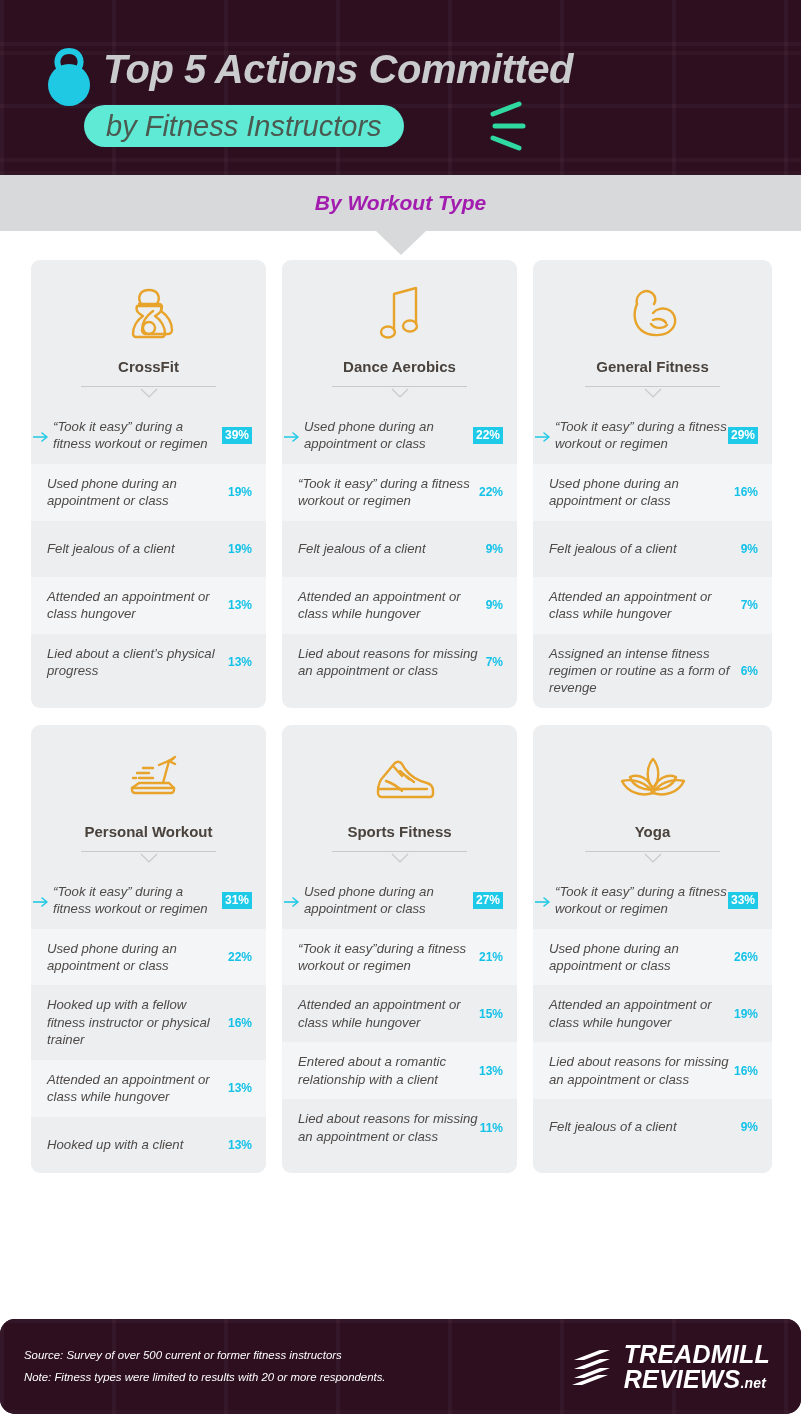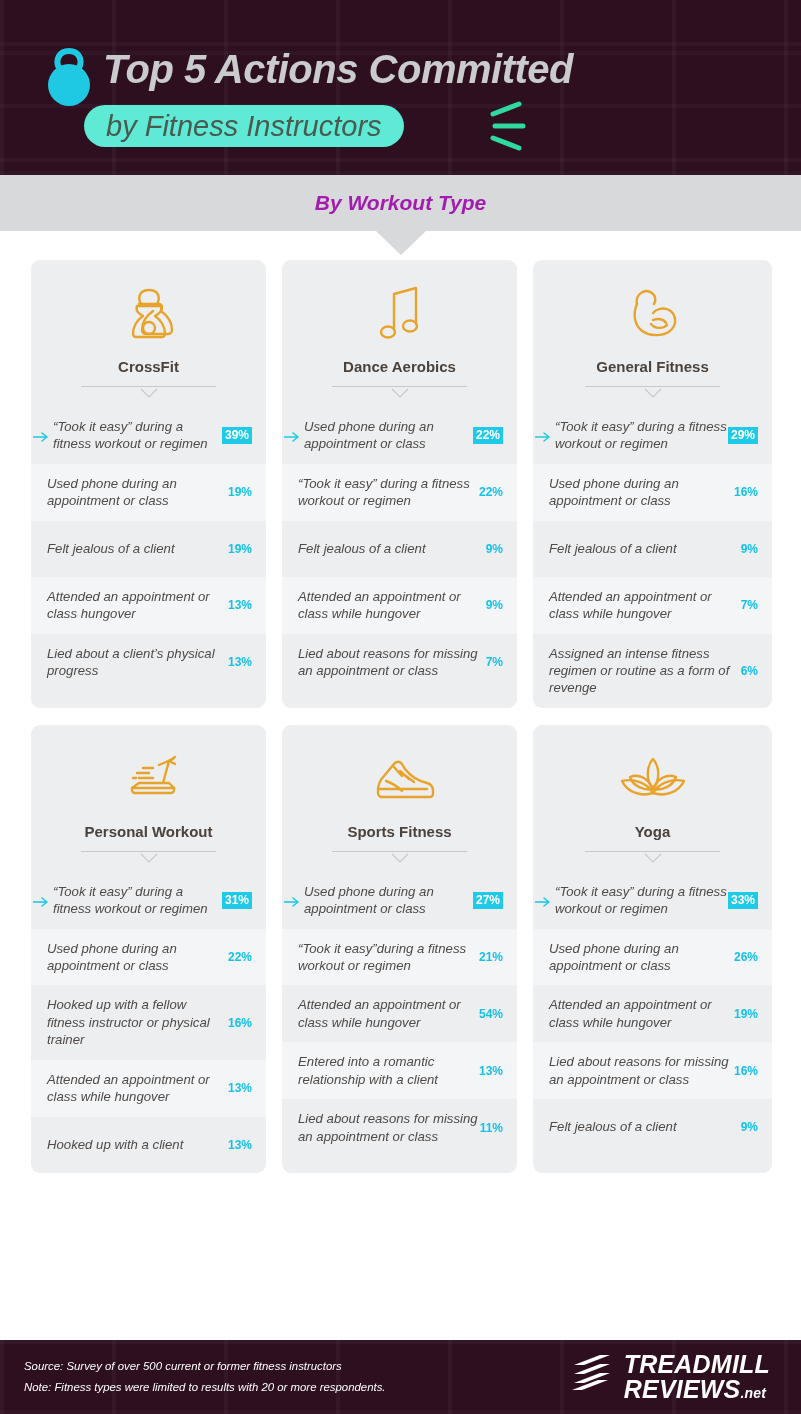--- a/index.html
+++ b/index.html
@@ -205,41 +205,42 @@
     color: #ffffff;
     padding: 1px 3px 2px 3px;
   }
 
   
   .footer {
     position: absolute;
     left: 0;
     bottom: 0;
     width: 801px;
-    height: 74px;
+    height: 95px;
     background-color: #2d0f20;
     overflow: hidden;
+    border-radius: 15px;
   }
   .footer-inner {
     position: relative;
     height: 100%;
     display: flex;
     align-items: center;
     justify-content: space-between;
     padding: 0 31px 0 24px;
   }
   .footer-text {
     color: #ffffff;
     font-size: 11.4px;
     font-style: italic;
     line-height: 1.85;
   }
   .logo {
     display: flex;
-    align-items: flex-start;
+    align-items: flex-end;
     gap: 10px;
   }
   .logo-mark { width: 44px; height: 44px; }
   .logo-text {
     color: #ffffff;
     font-weight: bold;
     font-style: italic;
     font-size: 25px;
     line-height: 0.99;
     letter-spacing: 0.2px;
@@ -494,24 +495,24 @@
               </svg></span>
             <span class="row-label">Used phone during an appointment or class</span>
             <span class="row-pct hl">27%</span>
           </div>
           <div class="row alt">
             <span class="row-label">“Took it easy”during a fitness workout or regimen</span>
             <span class="row-pct">21%</span>
           </div>
           <div class="row">
             <span class="row-label">Attended an appointment or class while hungover</span>
-            <span class="row-pct">54%</span>
-          </div>
-          <div class="row alt">
-            <span class="row-label">Entered into a romantic relationship with a client</span>
+            <span class="row-pct">15%</span>
+          </div>
+          <div class="row alt">
+            <span class="row-label">Entered about a romantic relationship with a client</span>
             <span class="row-pct">13%</span>
           </div>
           <div class="row">
             <span class="row-label">Lied about reasons for missing an appointment or class</span>
             <span class="row-pct">11%</span>
           </div>
         </div>
       </div>
       <div class="card">
         <div class="card-head">

